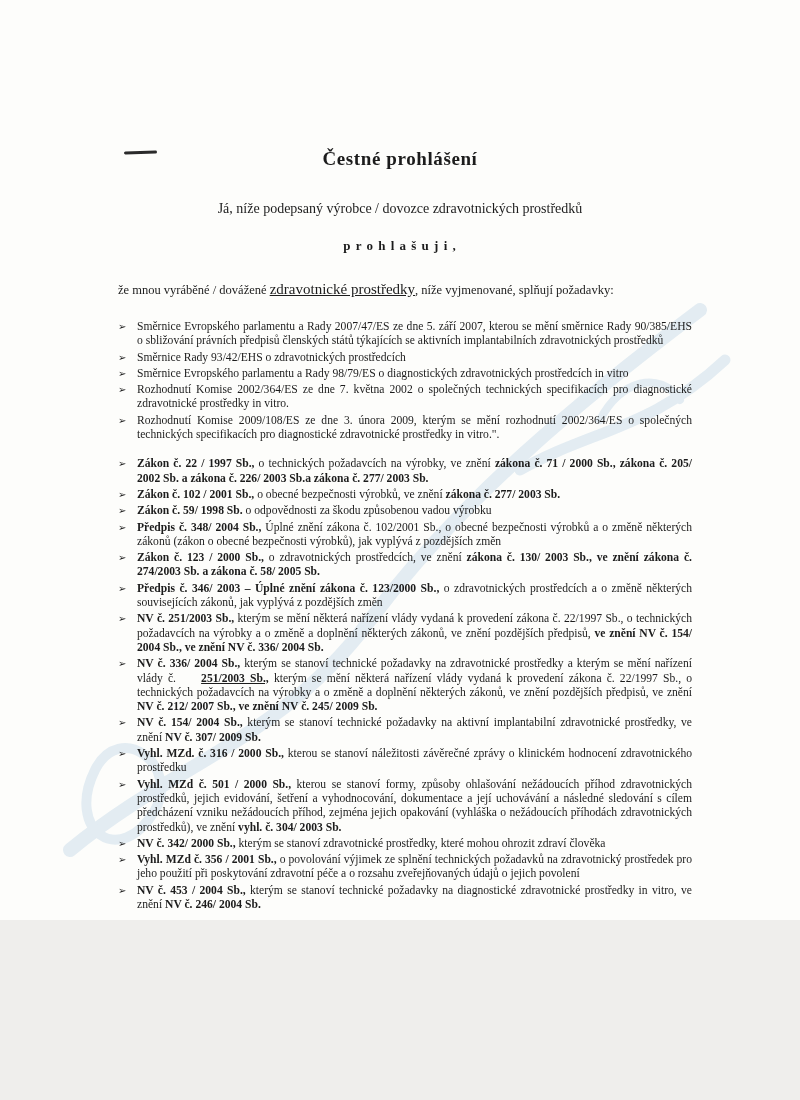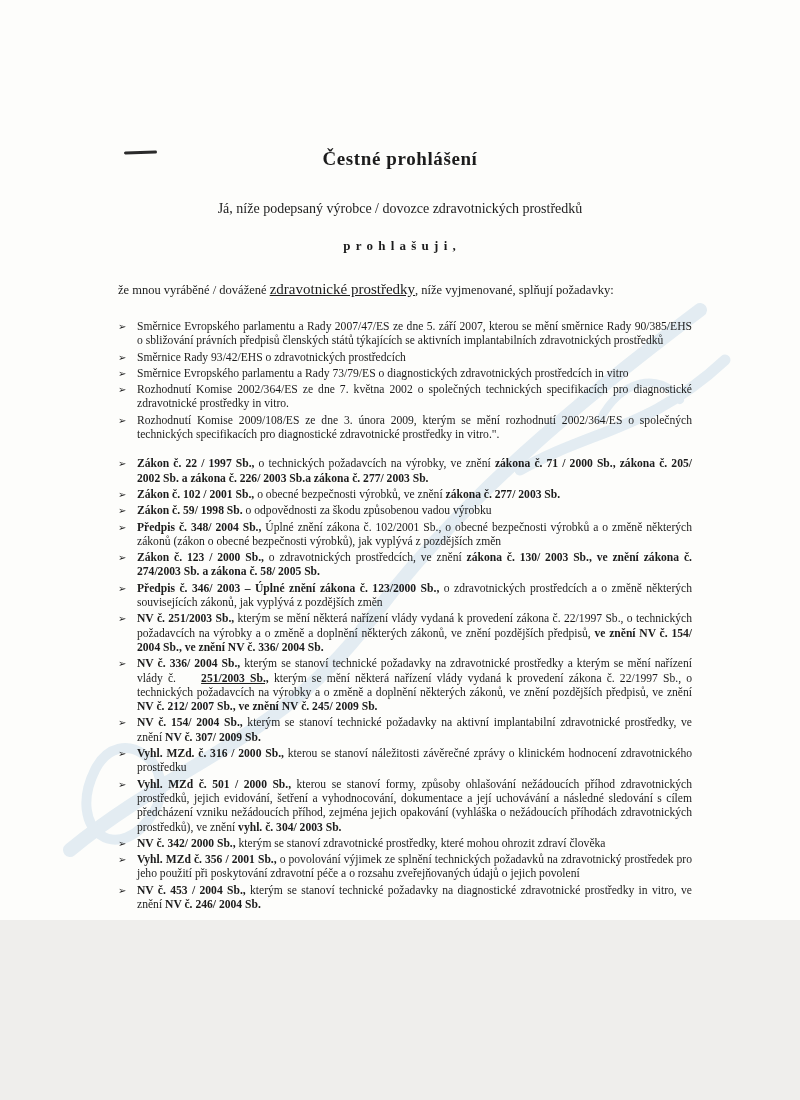--- a/index.html
+++ b/index.html
@@ -105,21 +105,21 @@
 
     <p class="declarant">Já, níže podepsaný výrobce / dovozce zdravotnických prostředků</p>
 
     <p class="declare">p r o h l a š u j i ,</p>
 
     <p class="statement"><span>že mnou vyráběné / dovážené </span><span class="emph">zdravotnické prostředky</span><span>, níže vyjmenované, splňují požadavky:</span></p>
 
     <ul class="list first" id="directives-list">
         <li class="item"><span class="marker">➢</span><span class="item-body"><span>Směrnice Evropského parlamentu a Rady 2007/47/ES ze dne 5. září 2007, kterou se mění směrnice Rady 90/385/EHS o sbližování právních předpisů členských států týkajících se aktivních implantabilních zdravotnických prostředků</span></span></li>
         <li class="item"><span class="marker">➢</span><span class="item-body"><span>Směrnice Rady 93/42/EHS o zdravotnických prostředcích</span></span></li>
-        <li class="item"><span class="marker">➢</span><span class="item-body"><span>Směrnice Evropského parlamentu a Rady 73/79/ES o diagnostických zdravotnických prostředcích in vitro</span></span></li>
+        <li class="item"><span class="marker">➢</span><span class="item-body"><span>Směrnice Evropského parlamentu a Rady 98/79/ES o diagnostických zdravotnických prostředcích in vitro</span></span></li>
         <li class="item"><span class="marker">➢</span><span class="item-body"><span>Rozhodnutí Komise 2002/364/ES ze dne 7. května 2002 o společných technických specifikacích pro diagnostické zdravotnické prostředky in vitro.</span></span></li>
         <li class="item"><span class="marker">➢</span><span class="item-body"><span>Rozhodnutí Komise 2009/108/ES ze dne 3. února 2009, kterým se mění rozhodnutí 2002/364/ES o společných technických specifikacích pro diagnostické zdravotnické prostředky in vitro.".</span></span></li>
       </ul>
 
     <ul class="list second" id="laws-list">
         <li class="item"><span class="marker">➢</span><span class="item-body"><span class="b">Zákon č. 22 / 1997 Sb.,</span><span> o technických požadavcích na výrobky, ve znění </span><span class="b">zákona č. 71 / 2000 Sb., zákona č. 205/ 2002 Sb. a zákona č. 226/ 2003 Sb.a zákona č. 277/ 2003 Sb.</span></span></li>
         <li class="item"><span class="marker">➢</span><span class="item-body"><span class="b">Zákon č. 102 / 2001 Sb.,</span><span> o obecné bezpečnosti výrobků, ve znění </span><span class="b">zákona č. 277/ 2003 Sb.</span></span></li>
         <li class="item"><span class="marker">➢</span><span class="item-body"><span class="b">Zákon č. 59/ 1998 Sb.</span><span> o odpovědnosti za škodu způsobenou vadou výrobku</span></span></li>
         <li class="item"><span class="marker">➢</span><span class="item-body"><span class="b">Předpis č. 348/ 2004 Sb.,</span><span> Úplné znění zákona č. 102/2001 Sb., o obecné bezpečnosti výrobků a o změně některých zákonů (zákon o obecné bezpečnosti výrobků), jak vyplývá z pozdějších změn</span></span></li>
         <li class="item"><span class="marker">➢</span><span class="item-body"><span class="b">Zákon č. 123 / 2000 Sb.,</span><span> o zdravotnických prostředcích, ve znění </span><span class="b">zákona č. 130/ 2003 Sb., ve znění zákona č. 274/2003 Sb. a zákona č. 58/ 2005 Sb.</span></span></li>

